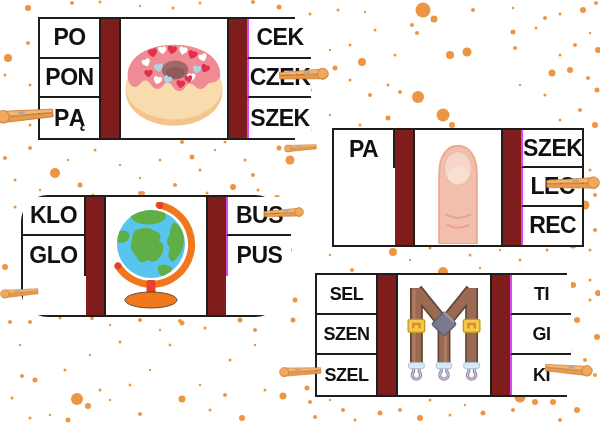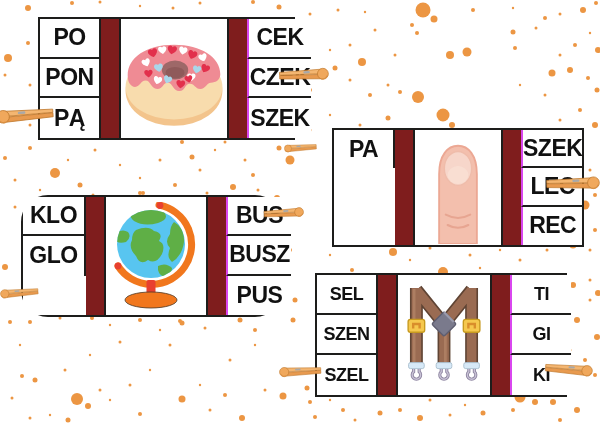--- a/index.html
+++ b/index.html
@@ -349,23 +349,20 @@
       <circle cx="12" cy="64" r="3.4" fill="#E8402F"></circle>
       <rect x="40.5" y="78" width="9" height="16" rx="2" fill="#E8402F"></rect>
       <ellipse cx="45" cy="98" rx="26" ry="8" fill="#F1771D" stroke="#4A3A2A" stroke-width="0.8"></ellipse>
     </svg>
   </div>
   <div class="col right">
     <div class="cell">
         <span>BUS</span>
       </div>
     <div class="cell">
-        <span>BUSZ</span>
-      </div>
-    <div class="cell">
         <span>PUS</span>
       </div>
   </div>
 </div>
 
 <div class="card" id="card-suspenders">
   <div class="col left">
     <div class="cell">
         <span>SEL</span>
       </div>

